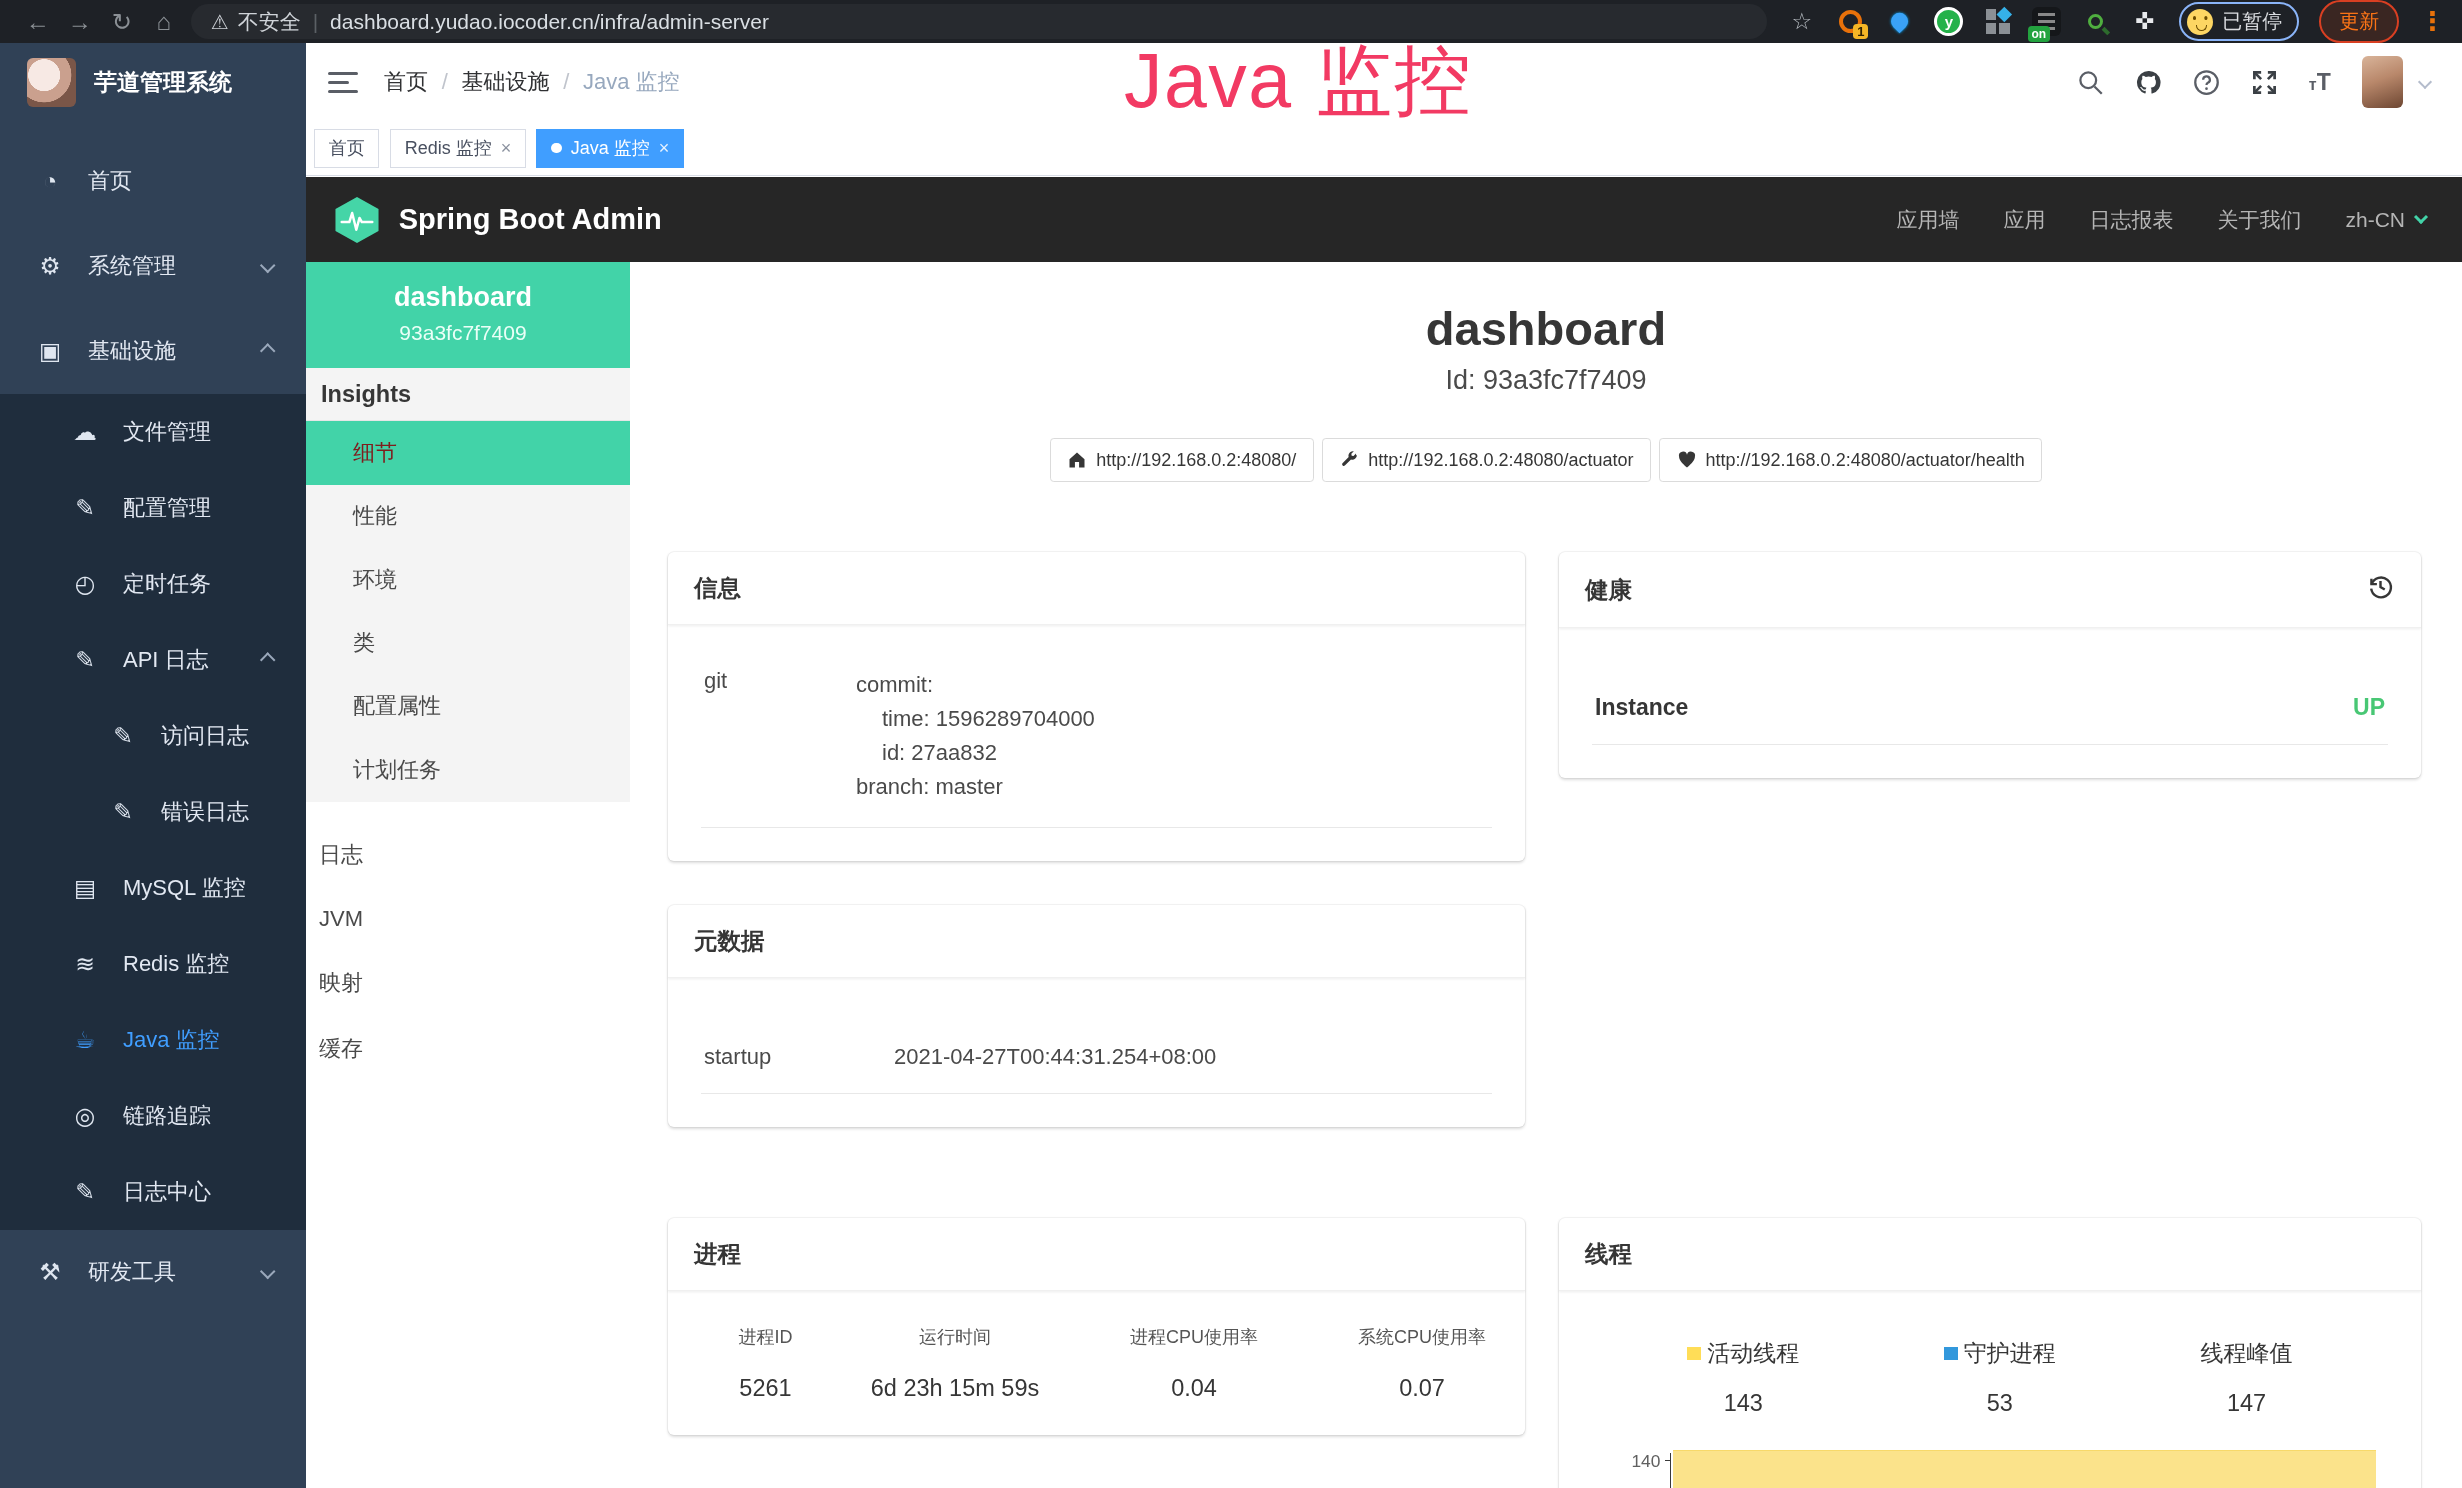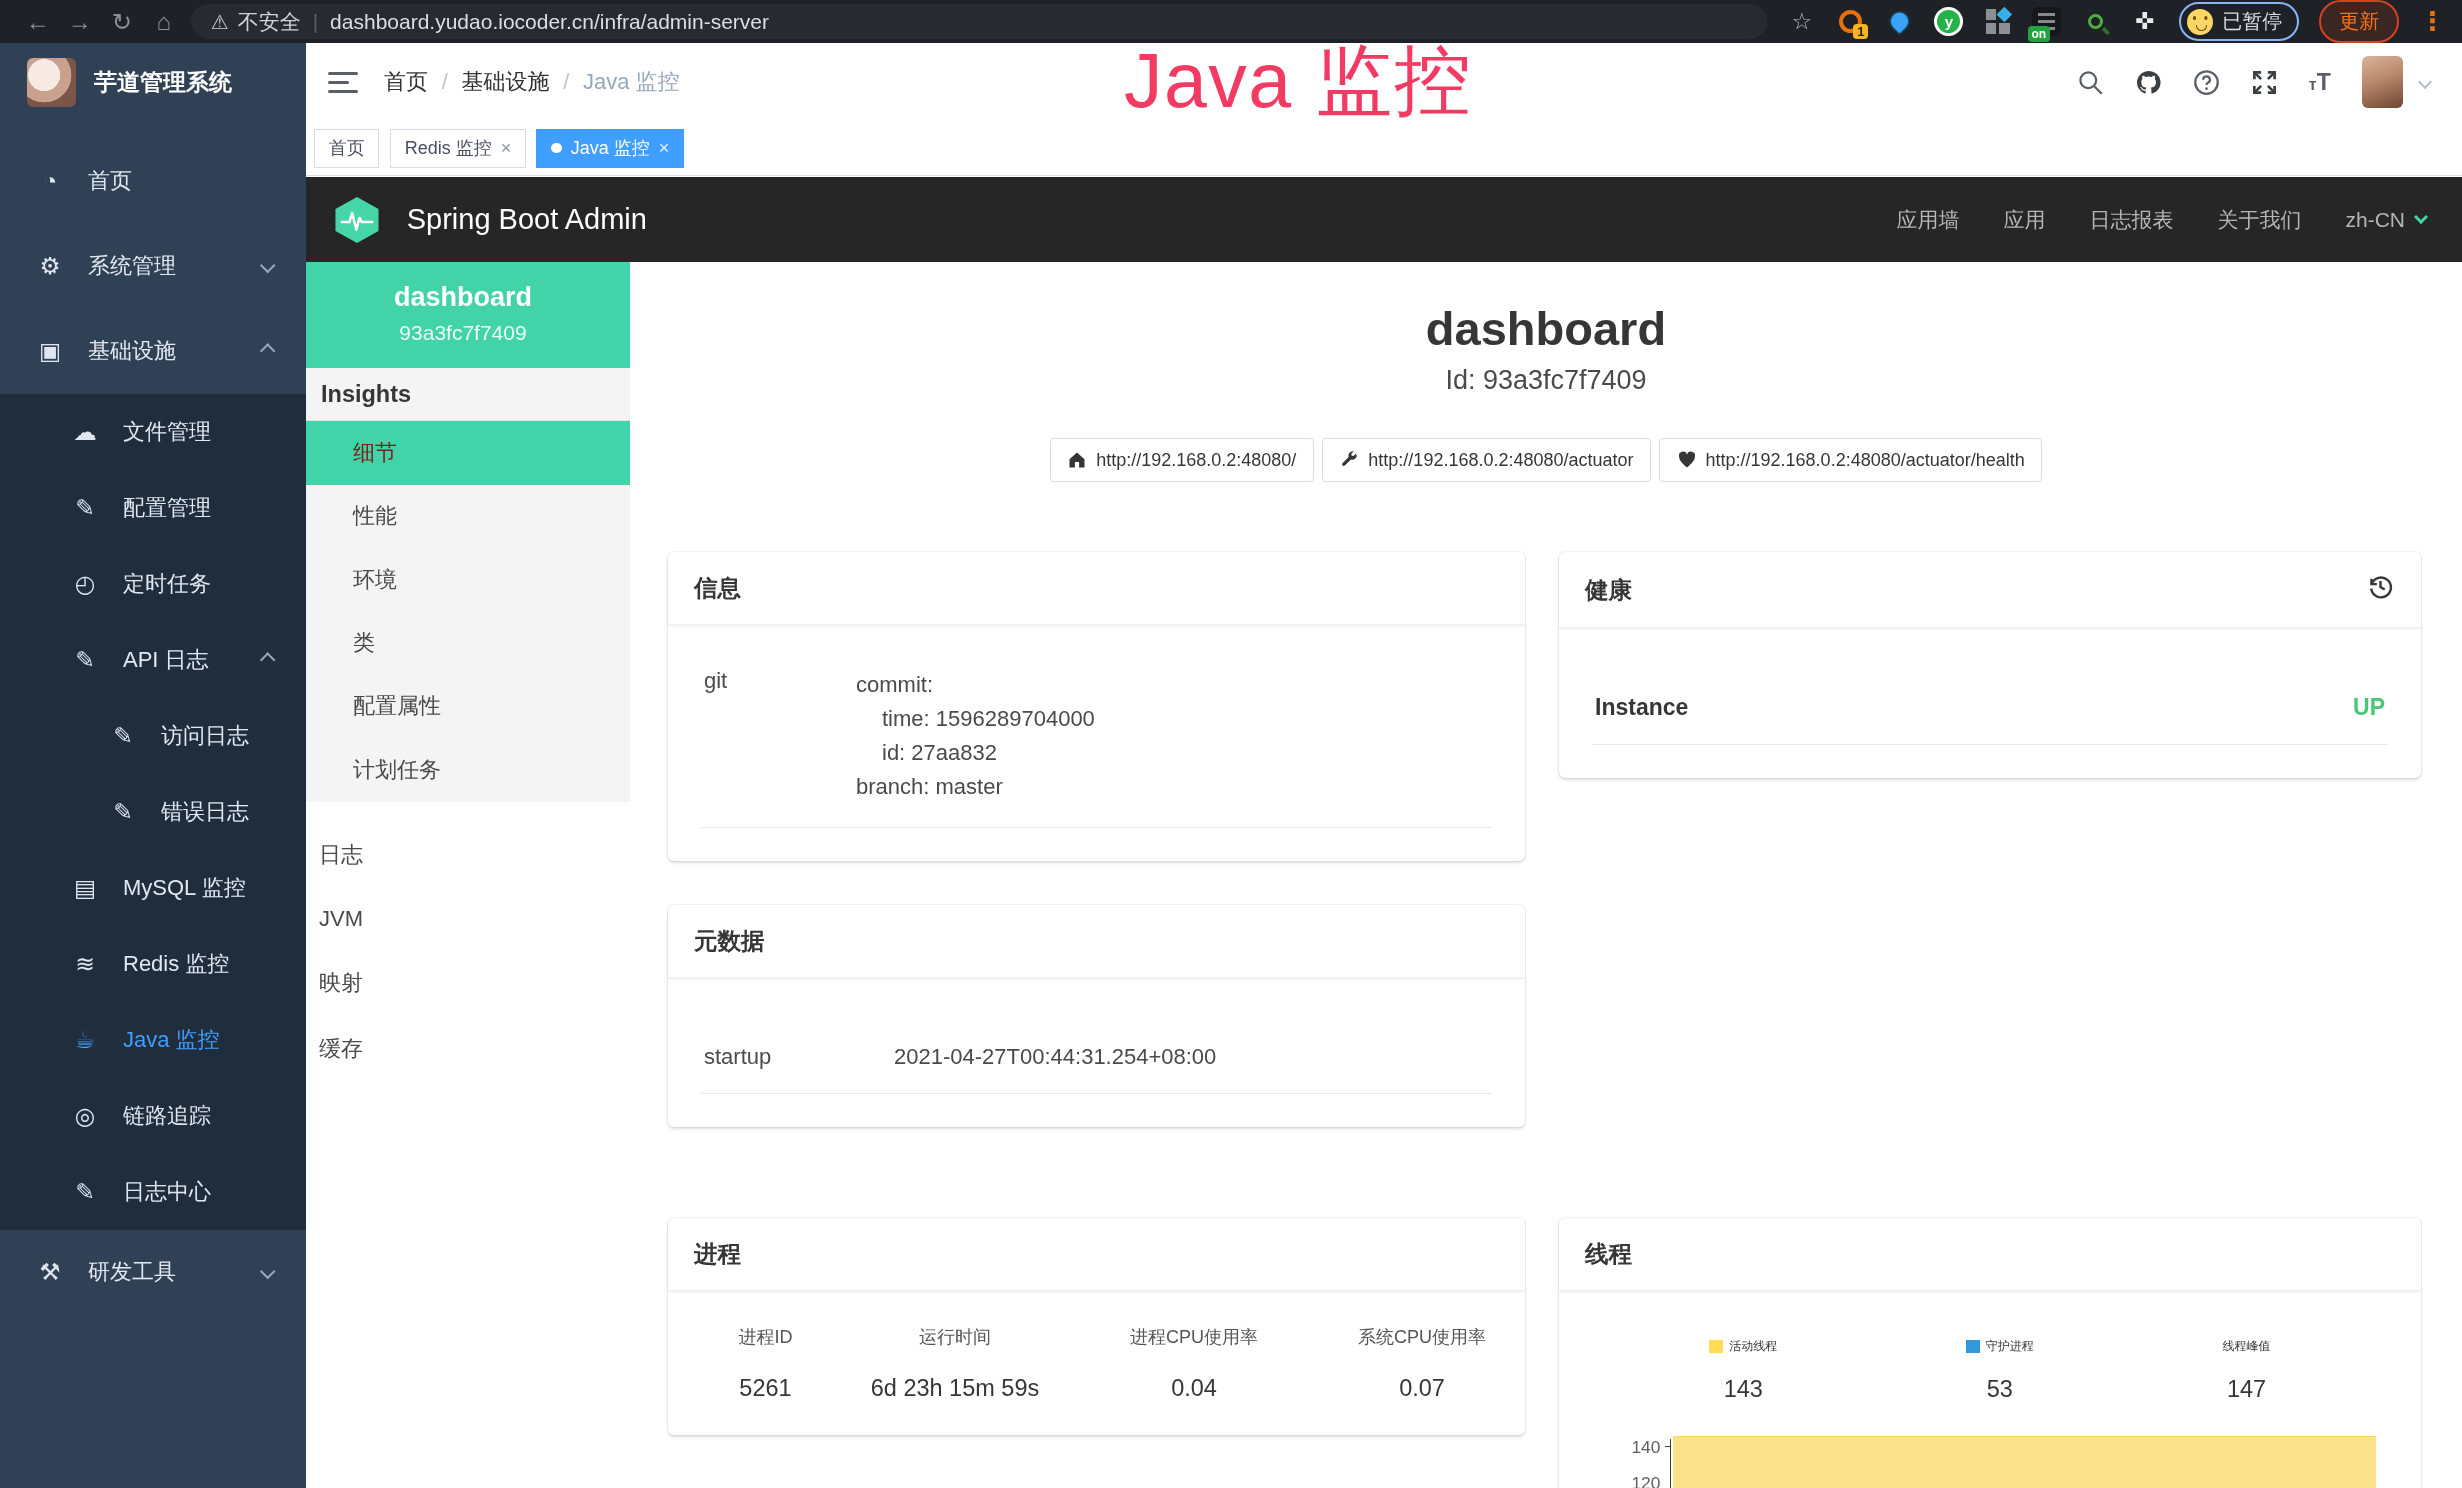--- a/index.html
+++ b/index.html
@@ -100,21 +100,21 @@
   .tag .x { font-size:18px; color:#8a919e; }
   .tag.active { background:#409eff; border-color:#409eff; color:#fff; }
   .tag.active .x { color:#e8f3ff; }
   .tagdot { width:10.6px; height:10.6px; border-radius:50%; background:#fff; }
 
   
   .sba-nav { position:absolute; left:296px; top:177px; right:0; height:85px; background:#262626;
     display:flex; align-items:center; padding:0 36px; }
   .brand { display:flex; align-items:center; gap:16.7px; }
   .brand svg { width:50px; height:50px; }
-  .brand-name { color:#fff; font-size:29px; font-weight:400;margin-left:8px; }
+  .brand-name { color:#fff; font-size:29px; font-weight:700; }
   .sba-links { margin-left:auto; display:flex; align-items:center; gap:44px;
     color:#b5b5b5; font-size:21px; }
   .locale { display:flex; align-items:center; gap:11px; }
   .locale .chev { width:10px; height:10px; border-right:3px solid #42d3a8;
     border-bottom:3px solid #42d3a8; transform:rotate(45deg); margin-top:-4.6px; }
 
   
   .content { position:absolute; left:296px; top:262px; right:0; bottom:0; background:#fff;
     display:flex; overflow:hidden; }
 
@@ -163,21 +163,21 @@
 
   .meta-row { margin-top:23px; }
 
   .proc { display:grid; grid-template-columns:129px 250px 228px 228px 144px; row-gap:26px;
     text-align:center; margin-top:7.6px; }
   .proc .ph { font-size:18px; color:#555; }
   .proc .pv { font-size:23.5px; color:#363636; }
 
   .legend { display:flex; justify-content:space-around; margin-top:21px; padding:0 23px; }
   .leg { text-align:center; }
-  .leg-label { font-size:12px; color:#363636; display:flex; align-items:center; gap:6px; justify-content:center; }
+  .leg-label { font-size:23px; color:#363636; display:flex; align-items:center; gap:6px; justify-content:center; }
   .leg-sq { width:13.7px; height:13.7px; display:inline-block; }
   .leg-val { font-size:23.5px; color:#363636; margin-top:21px; }
   .chart { display:flex; margin-top:33px; height:91px; }
   .yaxis { width:79px; flex:0 0 auto; position:relative; color:#606060; font-size:17.4px; }
   .yaxis .tick { position:absolute; right:10.6px; transform:translateY(-50%); }
   .yaxis::after { content:""; position:absolute; right:0; top:3px; bottom:-15px; width:1.5px; background:#3a3a3a; }
   .yaxis .dash { position:absolute; right:0; width:6px; height:1.5px; background:#3a3a3a; }
   .plot { flex:1; position:relative; margin-right:12px; }
   .area { position:absolute; left:1.5px; right:0; top:0; bottom:-15px; background:#fbe38b;
     border-top:1.5px solid #f7d96a; }

